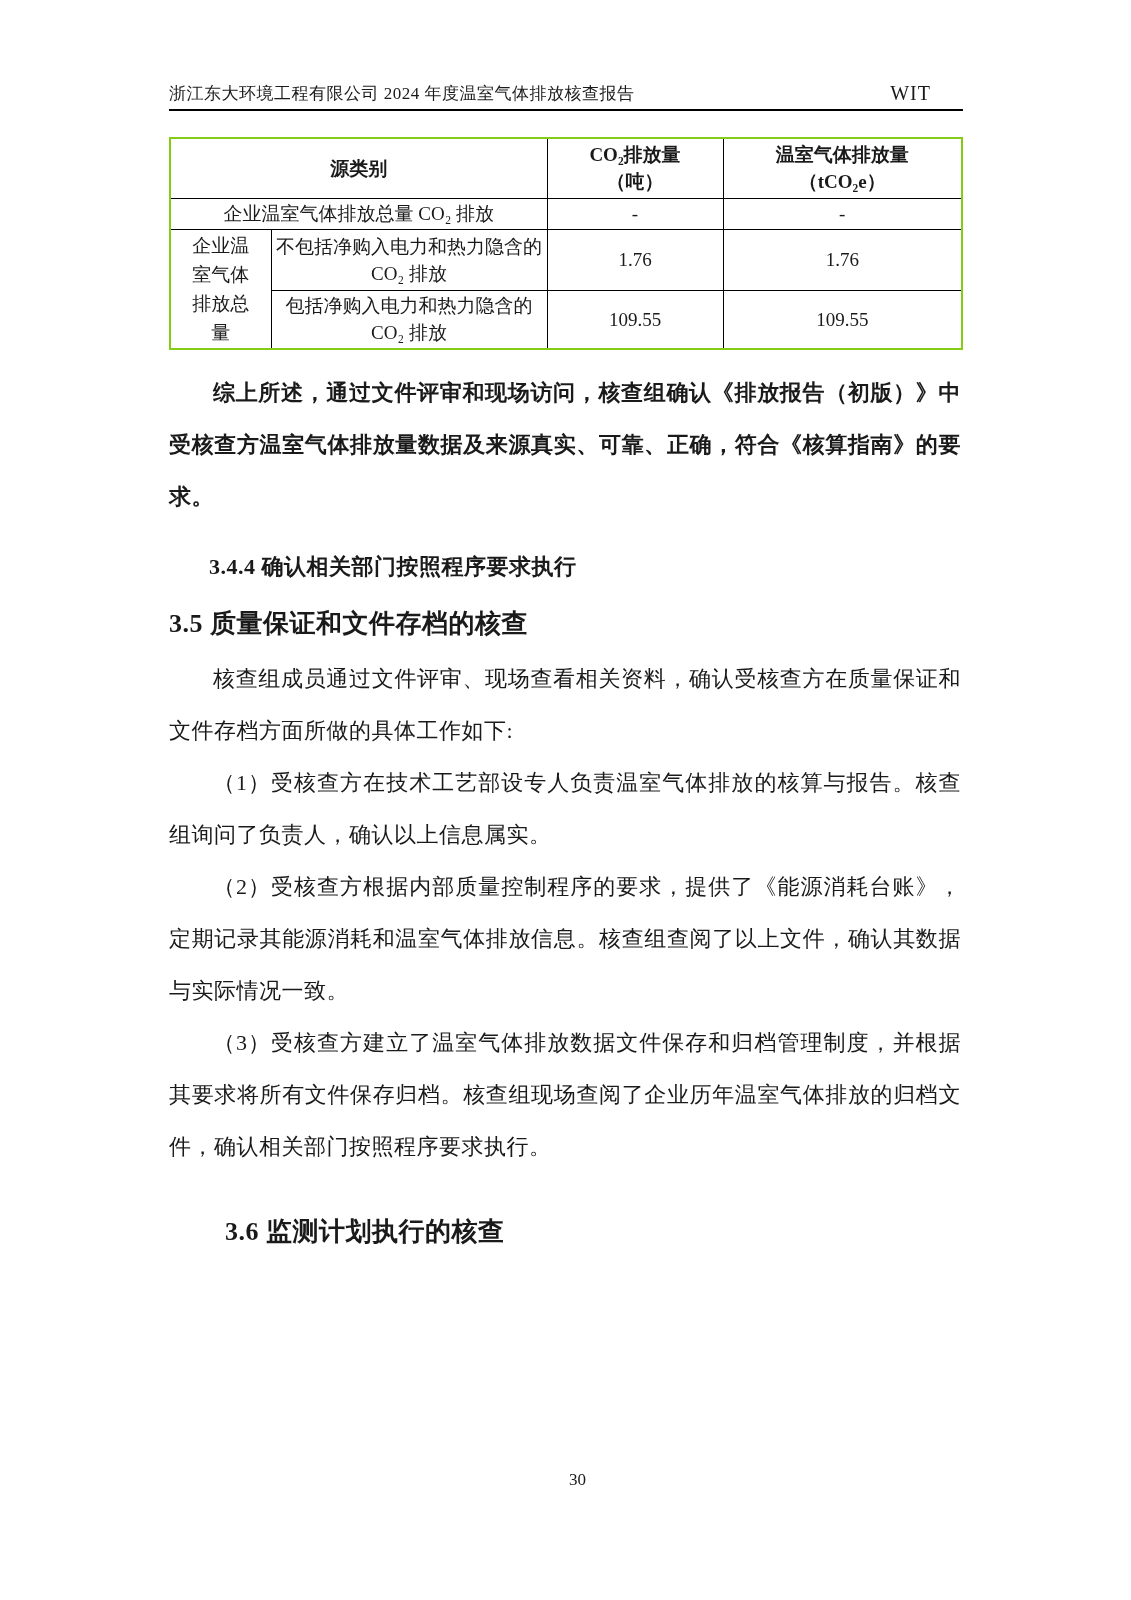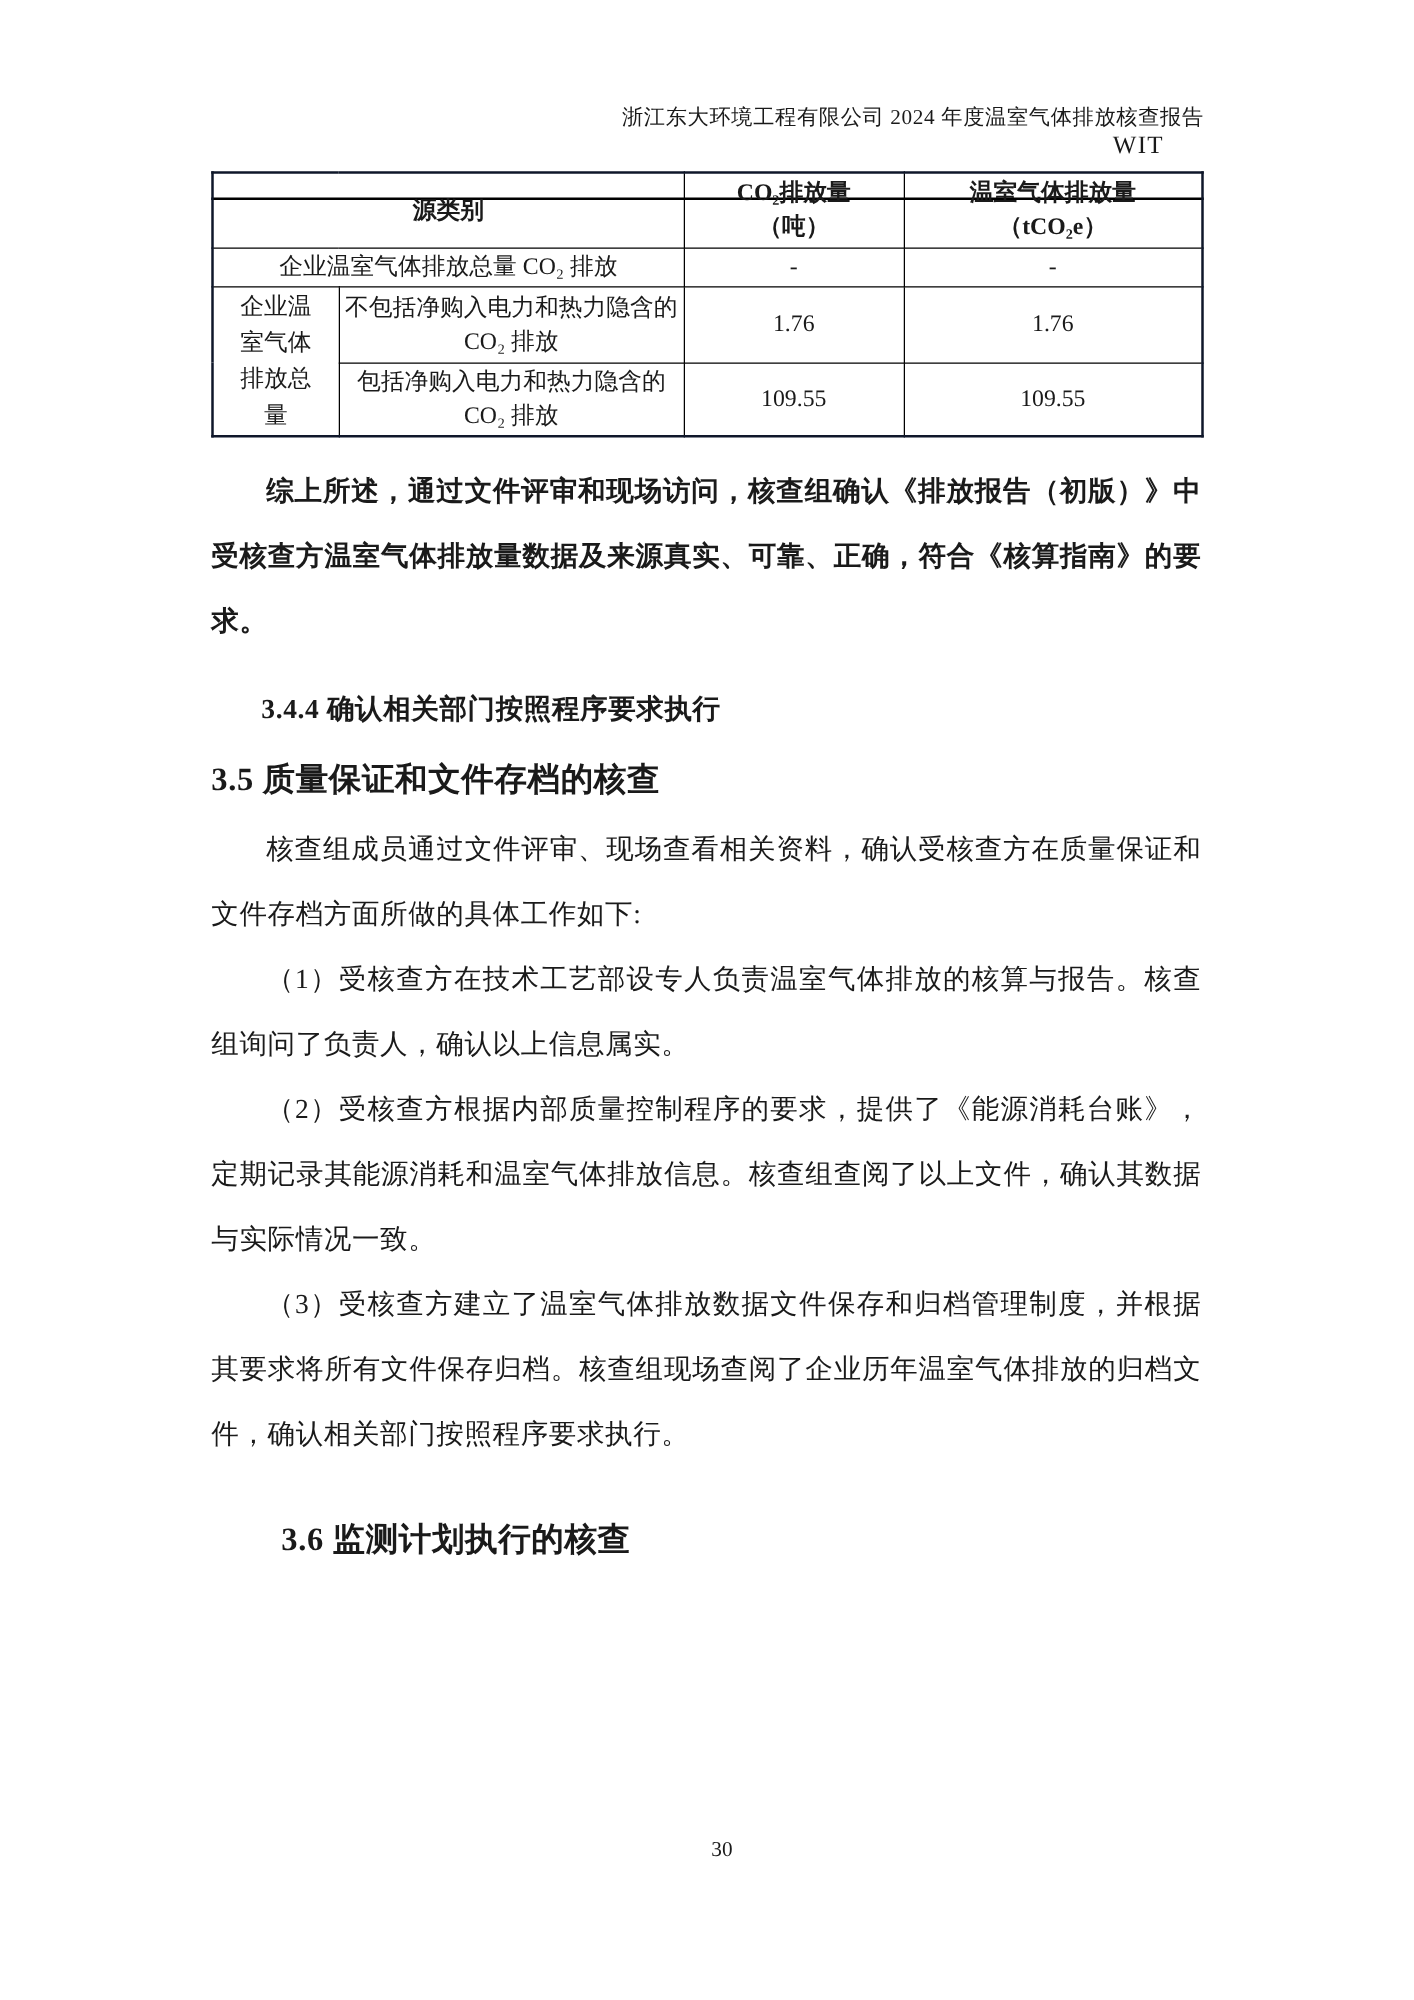--- a/index.html
+++ b/index.html
@@ -17,37 +17,36 @@
   
   .hdr {
     position: absolute;
     top: 82px;
     left: 169px;
     width: 794px;
     display: flex;
     justify-content: space-between;
     align-items: flex-end;
     border-bottom: 2.5px solid #000;
-    padding-bottom: 30px;
-    flex-direction: column;
+    padding-bottom: 4px;
   }
   .hdr .hleft  { font-size: 17px; letter-spacing: 0.5px; }
   .hdr .hright { font-size: 20px; letter-spacing: 1px; padding-right: 32px; }
   
   .content {
     position: absolute;
     top: 137px;
     left: 169px;
     width: 792px;
   }
   
   table.emissions {
     width: 792px;
     border-collapse: collapse;
-    border: 2px solid #0f172a;
+    border: 2px solid #84cc16;
     font-size: 19px;
     table-layout: fixed;
   }
   table.emissions th, table.emissions td {
     border: 1.5px solid #000;
     text-align: center;
     vertical-align: middle;
     padding: 1px 2px;
     line-height: 27px;
   }

